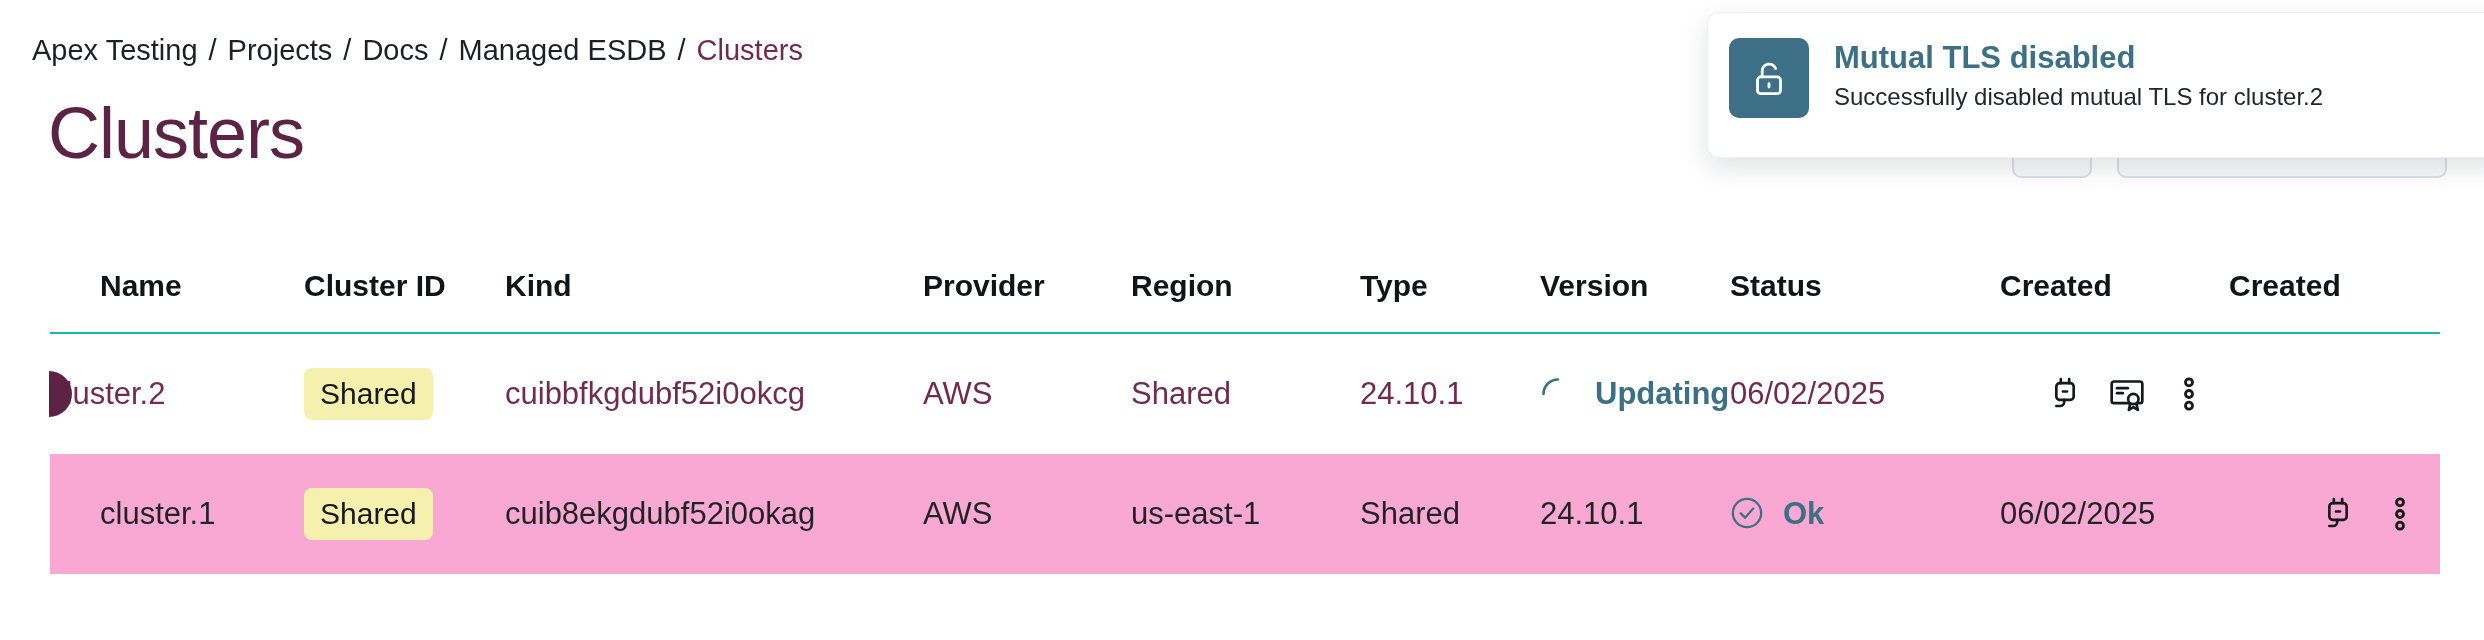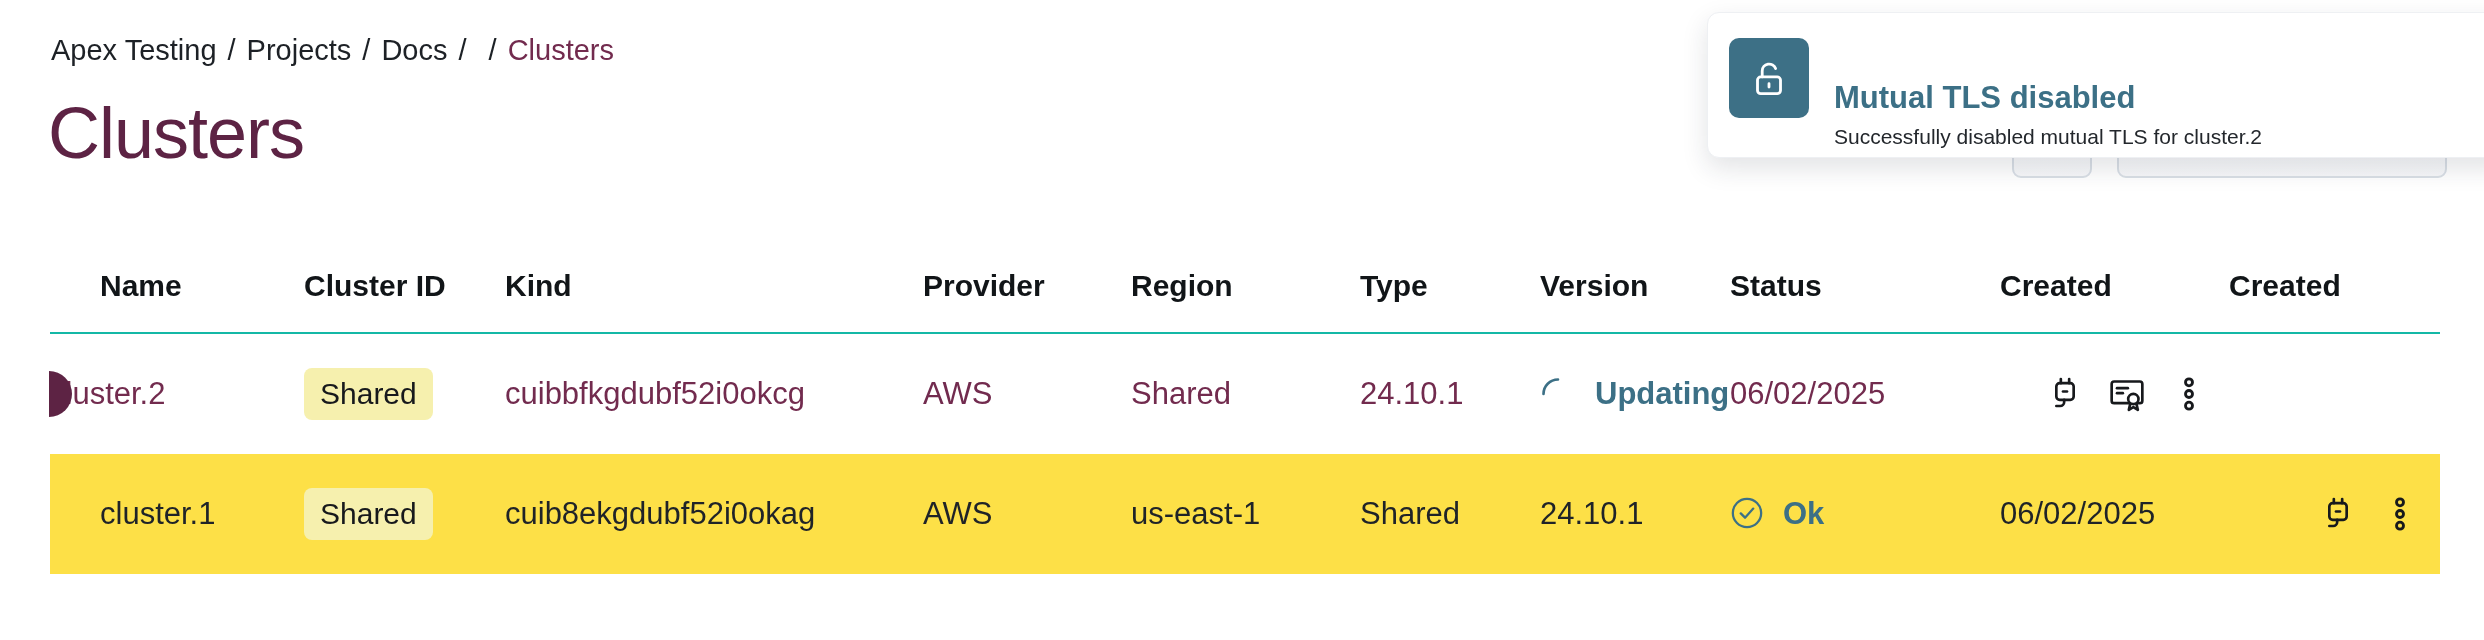--- a/index.html
+++ b/index.html
@@ -7,21 +7,21 @@
   body {
     position:relative;
     background:#ffffff;
     overflow:hidden;
     font-family:"Liberation Sans", sans-serif;
     color:#1d2126;
   }
 
   
   .breadcrumb {
-    position:absolute; left:51px; top:34px;
+    position:absolute; left:32px; top:34px;
     font-size:29px; color:#1d2126; display:flex; align-items:center;
   }
   .breadcrumb .sep { margin:0 11px; color:#1d2126; }
   .breadcrumb .crumb { cursor:pointer; }
   .breadcrumb .crumb.current { color:#722b4e; }
 
   
   .page-title {
     position:absolute; left:48px; top:92px;
     font-size:72px; font-weight:300; letter-spacing:-1px;
@@ -45,38 +45,38 @@
     background:#ffffff; border:1px solid #eef0f3; border-radius:12px;
     box-shadow:0 10px 26px rgba(30,42,54,0.13);
     z-index:10; display:flex; align-items:flex-start;
     padding:25px 24px 0 21px;
   }
   .toast-icon {
     width:80px; height:80px; border-radius:10px; background:#3d7086;
     flex:0 0 auto; display:flex; align-items:center; justify-content:center;
   }
   .toast-text { margin-left:25px; padding-top:0; }
-  .toast-title { font-size:31px; font-weight:700; color:#3c7086; line-height:39px;margin-top:40px; }
-  .toast-message { font-size:21px; color:#23272c; line-height:38px; width:625px; margin-top:1px; }
+  .toast-title { font-size:31px; font-weight:700; color:#3c7086; line-height:39px; }
+  .toast-message { font-size:24px; color:#23272c; line-height:38px; width:625px; margin-top:1px; }
 
   
   .table {
     position:absolute; left:50px; top:240px; width:2390px;
   }
   .trow {
     display:grid;
     grid-template-columns:254px 201px 418px 208px 229px 180px 190px 270px 229px 211px;
     align-items:center;
   }
   .thead { height:94px; border-bottom:2px solid #14b8a6; font-weight:700; font-size:30px; color:#111518; }
   .thead .cell:first-child { padding-left:50px; }
   .tbody-row { height:120px; font-size:31px; position:relative; cursor:pointer; }
   .tbody-row .cell:first-child { padding-left:50px; }
   .row-highlight { background:#ffffff; color:#722b4e; }
-  .row-alt { background:#fde047; color:#1f2328; }
+  .row-alt { background:#f9a8d4; color:#1f2328; }
 
   .row-marker {
     position:absolute; left:-1px; top:50%; transform:translateY(-50%);
     width:23px; height:46px; background:#5d2344;
     border-radius:0 23px 23px 0;
   }
 
   .badge {
     display:inline-block; background:#f6f0ae; color:#17191c;
     border-radius:8px; padding:7px 16px; font-size:30px; line-height:38px;
@@ -93,20 +93,21 @@
 </head>
 <body>
 
 <nav class="breadcrumb">
   <span class="crumb">Apex Testing</span>
   <span class="sep">/</span>
   <span class="crumb">Projects</span>
   <span class="sep">/</span>
   <span class="crumb">Docs</span>
   <span class="sep">/</span>
+  <span class="crumb">Managed ESDB</span>
   <span class="sep">/</span>
   <span class="crumb current">Clusters</span>
 </nav>
 
 <h1 class="page-title">Clusters</h1>
 
 <button class="toolbar-btn btn-refresh">
   <span class="action-icon">
     <svg width="38" height="38" viewBox="0 0 24 24" fill="none" stroke="#5d2344" stroke-width="2" stroke-linecap="round" stroke-linejoin="round">
       <path d="M4.5 12a7.5 7.5 0 1 0 2.2-5.3"></path>

